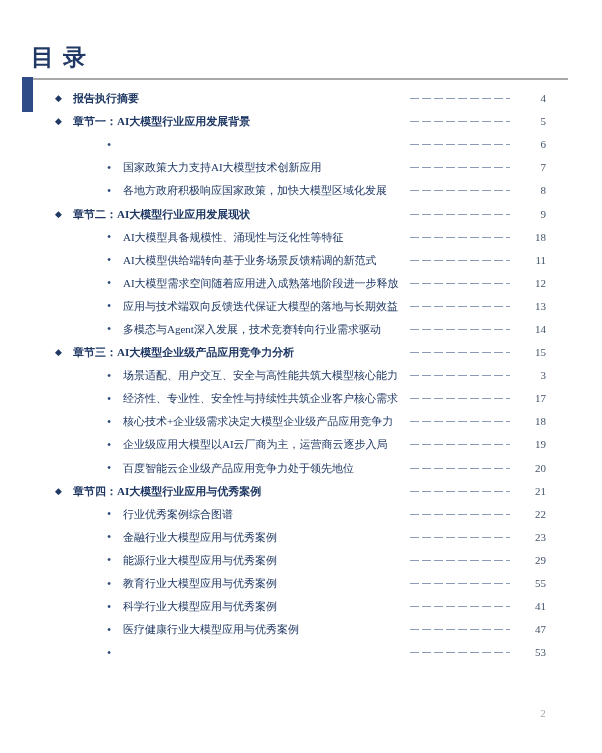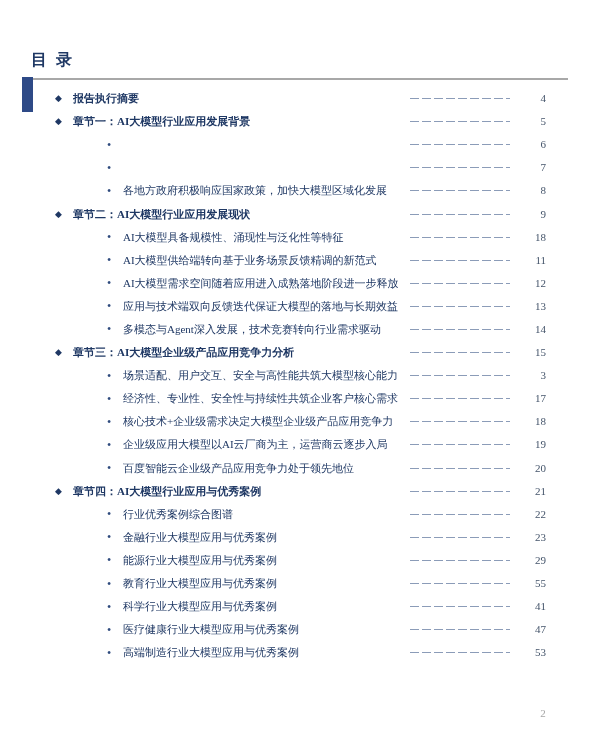--- a/index.html
+++ b/index.html
@@ -9,23 +9,22 @@
   *{margin:0;padding:0;box-sizing:border-box;}
   html,body{width:602px;height:753px;}
   body{
     background:#ffffff;
     font-family:"Liberation Serif","DejaVu Serif",serif;
     position:relative;
     overflow:hidden;
   }
   .doc-title{
     position:absolute; left:31px; top:42px;
-    font-size:16px; font-weight:bold; color:var(--navy);
+    font-size:23px; font-weight:bold; color:var(--navy);
     letter-spacing:9px;
-    margin-top:8px;
   }
   .title-rule{
     position:absolute; left:22px; top:78px;
     width:546px; height:2px; background:var(--rule);
   }
   .accent-bar{
     position:absolute; left:22px; top:77px;
     width:11px; height:35px; background:var(--bar);
   }
   .toc{
@@ -81,20 +80,21 @@
     <span class="pagenum">5</span>
   </div>
     <div class="row lvl2">
     <span class="marker">•</span>
     <span class="spacer"></span>
     <span class="leader"></span>
     <span class="pagenum">6</span>
   </div>
     <div class="row lvl2">
     <span class="marker">•</span>
+    <span class="label">国家政策大力支持AI大模型技术创新应用</span>
     <span class="spacer"></span>
     <span class="leader"></span>
     <span class="pagenum">7</span>
   </div>
     <div class="row lvl2">
     <span class="marker">•</span>
     <span class="label">各地方政府积极响应国家政策，加快大模型区域化发展</span>
     <span class="spacer"></span>
     <span class="leader"></span>
     <span class="pagenum">8</span>
@@ -227,20 +227,19 @@
   </div>
     <div class="row lvl2">
     <span class="marker">•</span>
     <span class="label">医疗健康行业大模型应用与优秀案例</span>
     <span class="spacer"></span>
     <span class="leader"></span>
     <span class="pagenum">47</span>
   </div>
     <div class="row lvl2">
     <span class="marker">•</span>
-    <span class="label">高端制造行业大模型应用与优秀案例</span>
     <span class="spacer"></span>
     <span class="leader"></span>
     <span class="pagenum">53</span>
   </div>
   </nav>
 
 <div class="footer-page">2</div>
 
 </body></html>

